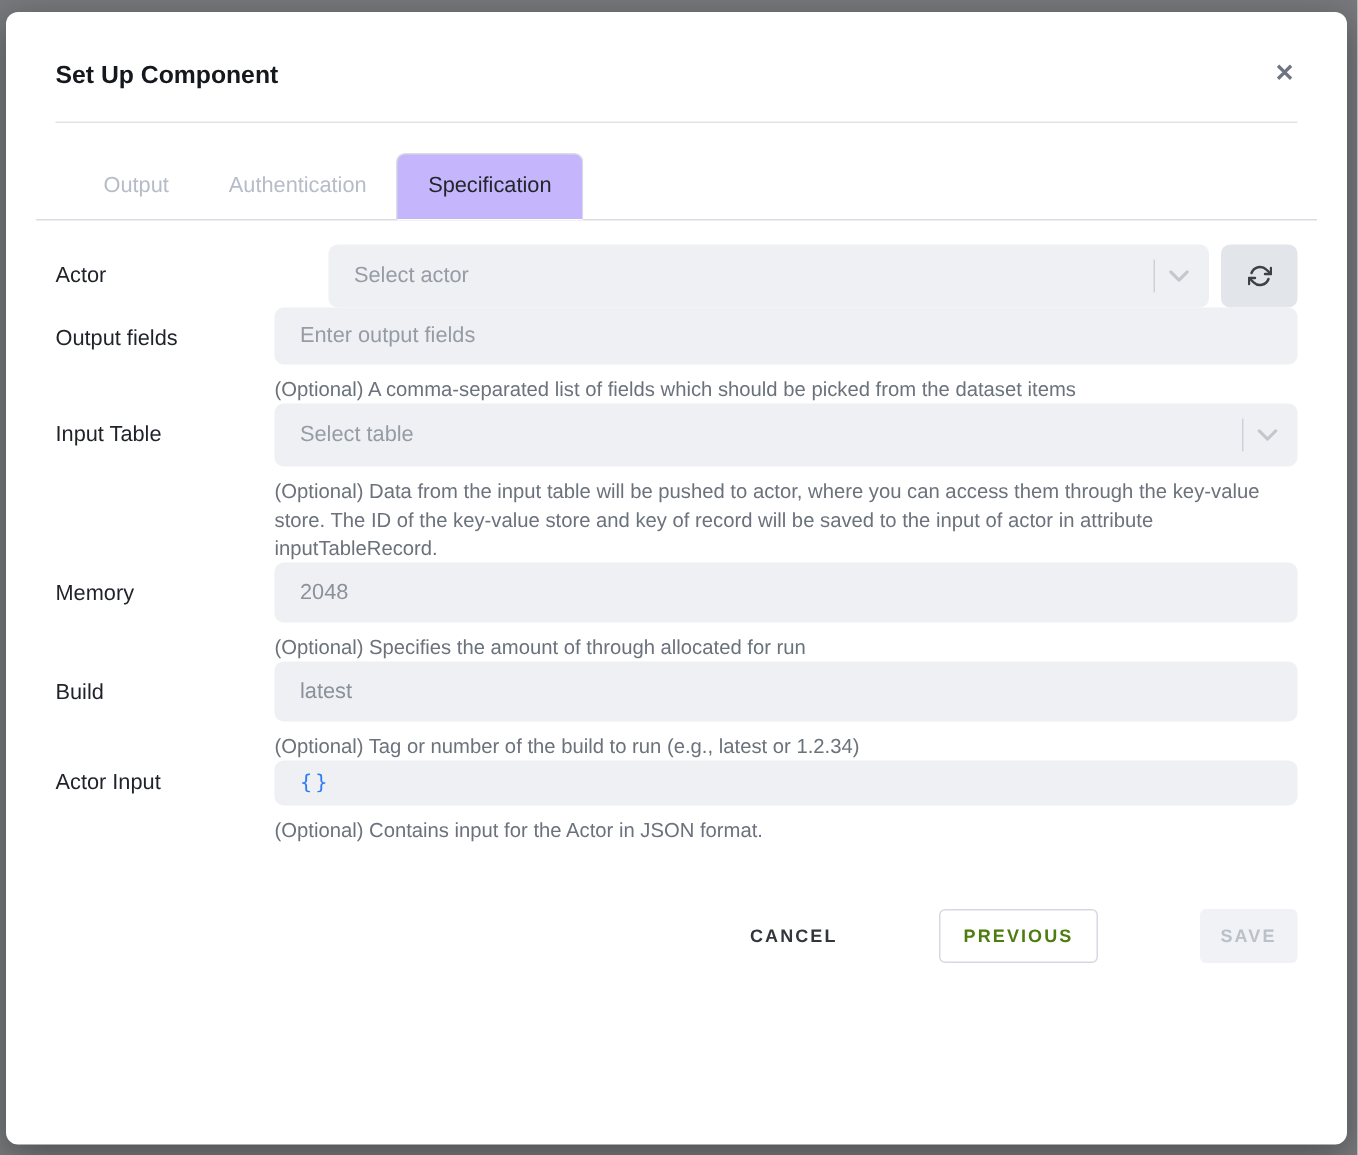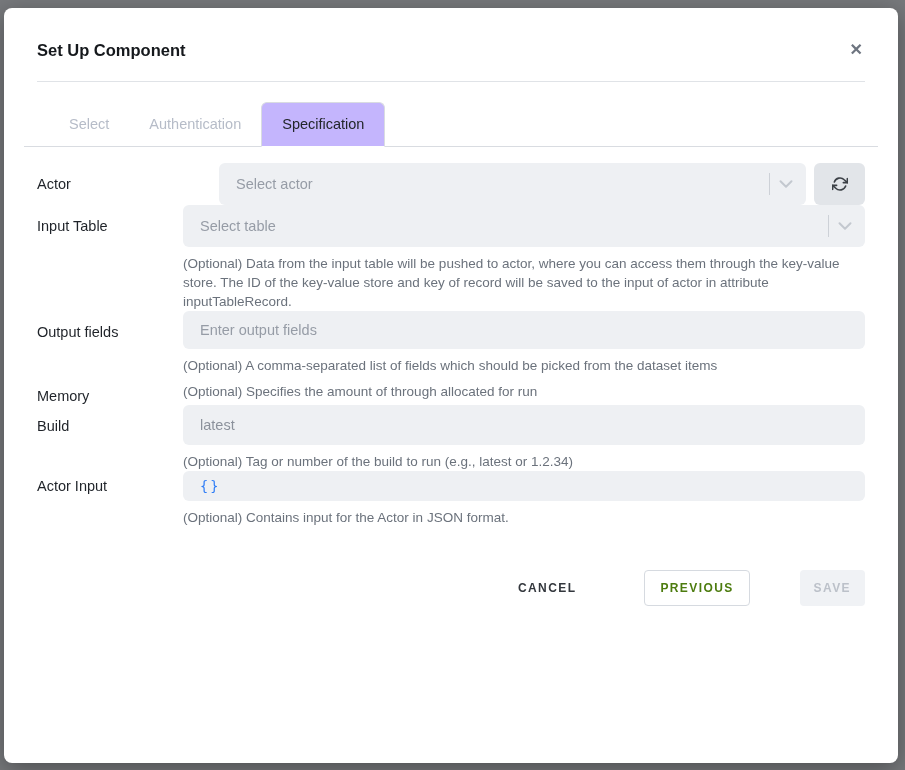--- a/index.html
+++ b/index.html
@@ -133,36 +133,36 @@
   }
   .btn {
     height:36px;
     font-family:"Liberation Sans","DejaVu Sans",sans-serif;
     font-size:12px; font-weight:700; letter-spacing:1.4px;
     cursor:pointer;
     display:inline-flex; align-items:center; justify-content:center;
   }
   .btn-cancel { background:none; border:none; color:#33373d; margin-right:22px; padding:0 2px; }
   .btn-previous { background:#fff; border:1px solid #d6dae0; border-radius:4px; color:#4d7c0f; padding:0 15px; margin-right:6px; }
-  .btn-save { background:#f0f2f5; border:none; border-radius:4px; color:#bcc1c9; padding:0 14px; cursor:default; }
+  .btn-save { background:#f0f2f5; border:none; border-radius:4px; color:#bcc1c9; padding:0 14px; cursor:default;margin-left:18px; }
 </style>
 </head>
 <body>
 
 <div class="modal">
 
   <div class="modal-header">
     <div class="modal-title">Set Up Component</div>
     <button class="close-btn"><span>✕</span></button>
   </div>
 
   <div class="header-divider"></div>
 
   <div class="tabs">
-    <div class="tab">Select</div>
+    <div class="tab">Output</div>
     <div class="tab">Authentication</div>
     <div class="tab active">Specification</div>
   </div>
 
   <div class="form-body">
 
     <div class="row">
       <div class="field-label">Actor</div>
       <div class="control">
         <div class="actor-line">
@@ -181,47 +181,48 @@
                   <polyline points="23 4 23 10 17 10"></polyline>
                   <polyline points="1 20 1 14 7 14"></polyline>
                   <path d="M3.51 9a9 9 0 0 1 14.85-3.36L23 10M1 14l4.64 4.36A9 9 0 0 0 20.49 15"></path>
                 </svg>
             </span>
           </button>
         </div>
       </div>
     </div>
 
+    <div class="row gap-24">
+      <div class="field-label">Output fields</div>
+      <div class="control">
+        <input type="text" class="text-input input-38" placeholder="Enter output fields" style="">
+        <div class="help">(Optional) A comma-separated list of fields which should be picked from the dataset items</div>
+      </div>
+    </div>
+
     <div class="row gap-14">
       <div class="field-label">Input Table</div>
       <div class="control">
         <div class="select">
           <span class="placeholder">Select table</span>
           <span class="select-divider"></span>
           <span class="select-chevron">
             <svg width="22" height="22" viewBox="0 0 24 24" fill="none" stroke="#c3c8cf" stroke-width="2.2" stroke-linecap="round" stroke-linejoin="round">
                 <polyline points="6 9 12 15 18 9"></polyline>
               </svg>
           </span>
         </div>
         <div class="help">(Optional) Data from the input table will be pushed to actor, where you can access them through the key-value store. The ID of the key-value store and key of record will be saved to the input of actor in attribute inputTableRecord.</div>
       </div>
     </div>
 
-    <div class="row gap-24">
-      <div class="field-label">Output fields</div>
-      <div class="control">
-        <input type="text" class="text-input input-38" placeholder="Enter output fields" style="">
-        <div class="help">(Optional) A comma-separated list of fields which should be picked from the dataset items</div>
-      </div>
-    </div>
-
     <div class="row gap-23">
       <div class="field-label">Memory</div>
       <div class="control">
+        <input type="text" class="text-input input-40" value="2048" style="">
         <div class="help">(Optional) Specifies the amount of through allocated for run</div>
       </div>
     </div>
 
     <div class="row gap-22">
       <div class="field-label">Build</div>
       <div class="control">
         <input type="text" class="text-input input-40" value="latest" style="">
         <div class="help">(Optional) Tag or number of the build to run (e.g., latest or 1.2.34)</div>
       </div>

